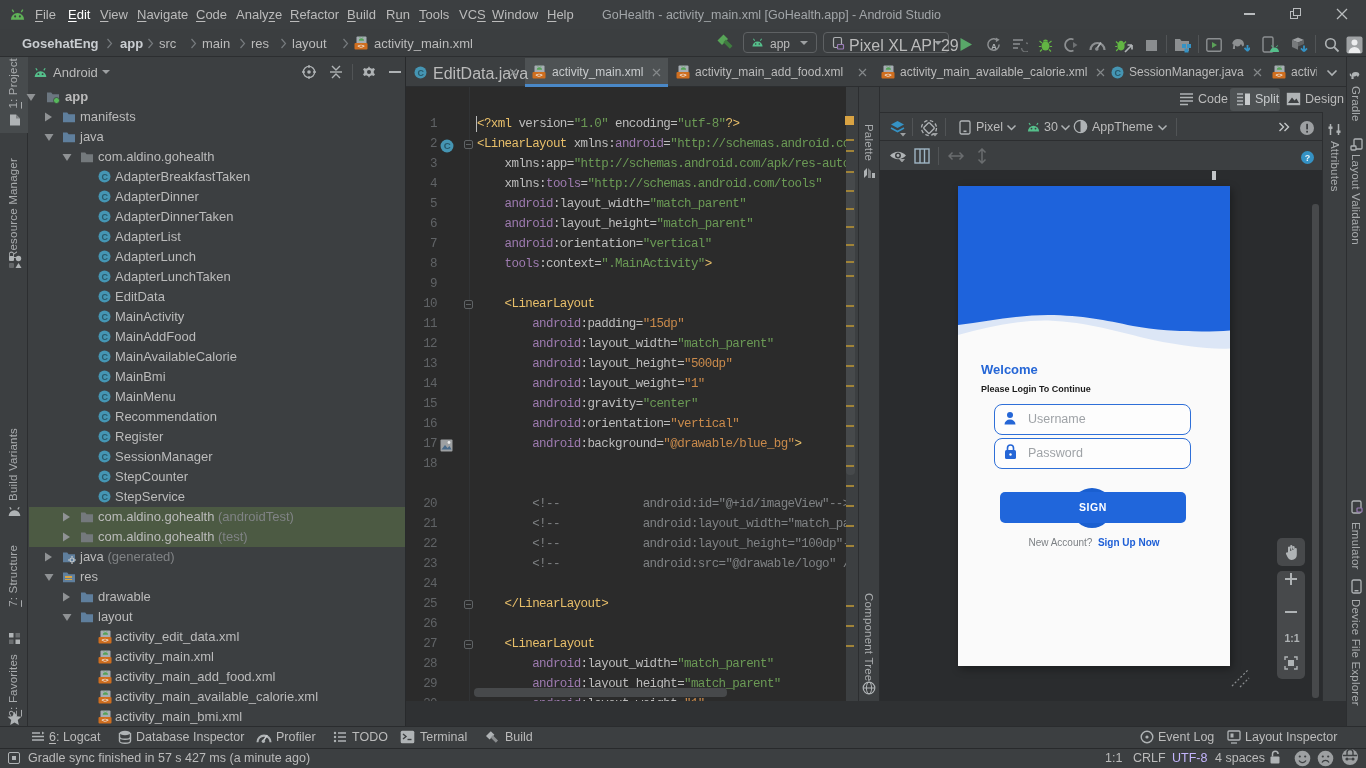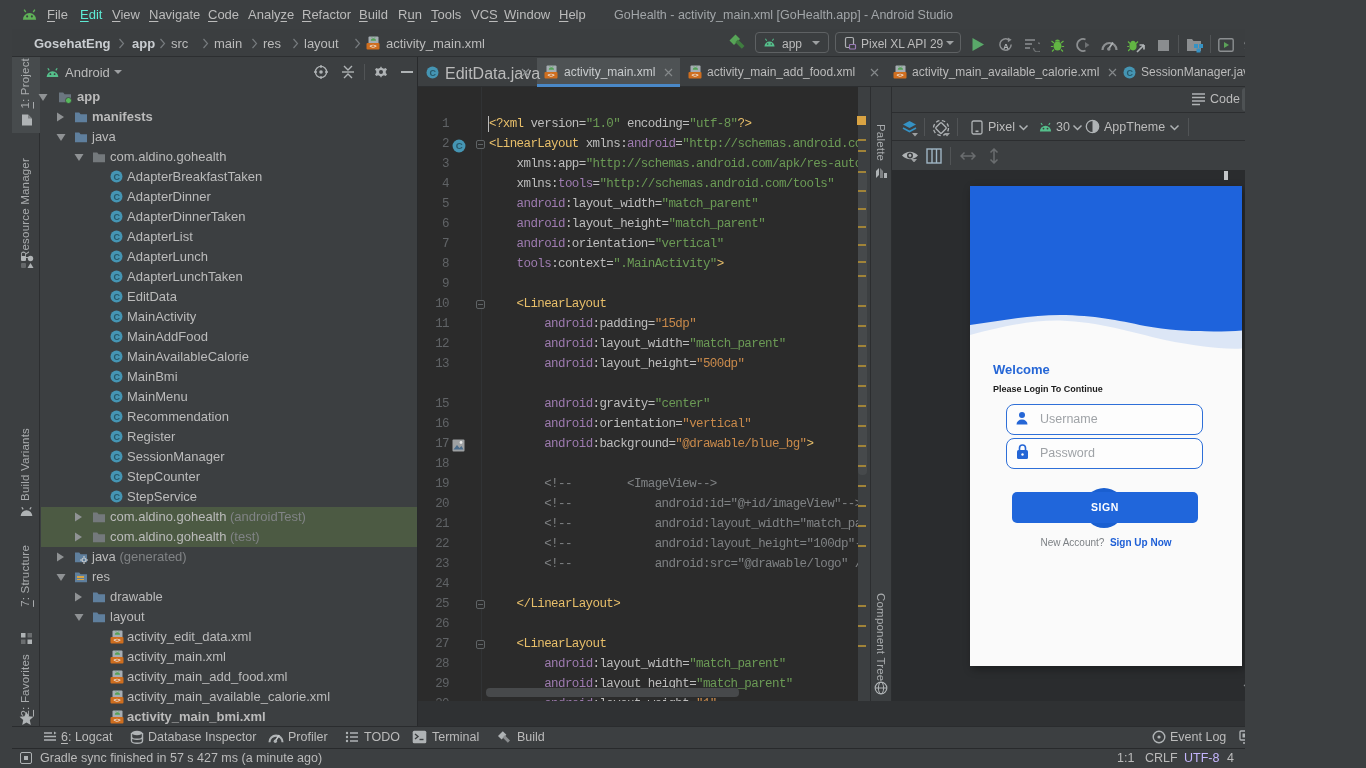--- a/index.html
+++ b/index.html
@@ -1,15 +1,15 @@
 <!DOCTYPE html>
 <html><head><meta charset="utf-8"><style>
 *{margin:0;padding:0;box-sizing:border-box}
 html,body{width:1366px;height:768px;overflow:hidden;background:#3C3F41}
-#root{position:absolute;left:12px;top:0;width:1233px;height:768px;background:#3C3F41;
+#root{position:absolute;left:0;top:0;width:1366px;height:768px;background:#3C3F41;
  font-family:"Liberation Sans",sans-serif;font-size:13px;color:#BBBBBB;overflow:hidden}
 .a{position:absolute}
 .mono{font-family:"Liberation Mono",monospace;font-size:12.5px;letter-spacing:-0.6px;line-height:20px;white-space:pre}
 .vtext{writing-mode:vertical-rl;white-space:nowrap;font-size:11.5px;color:#A9ACAE;letter-spacing:0.2px}
 .vl{writing-mode:vertical-rl;transform:rotate(180deg);white-space:nowrap;font-size:11.5px;color:#A9ACAE;letter-spacing:0.2px}
 u{text-decoration:underline;text-underline-offset:2px}
 .tag{color:#E8BF6A}.aw{color:#BDBDBD}.ns{color:#9E7BB0}.val{color:#6B9A55}.ov{color:#C98A4B}.cm{color:#7F8284}
 .crow{position:absolute;left:0;width:100%;height:20px}
 .ln{position:absolute;left:0;width:31px;text-align:right;color:#606366}
 .ct{position:absolute;left:71px}
@@ -20,21 +20,21 @@
 <div id="root">
 <div class="a" style="left:0;top:0;width:1366px;height:29px;background:#3C3F41"></div>
 <svg class="a" style="left:9px;top:7px" width="17" height="15" viewBox="0 0 18 15">
 <path d="M2 13 a7 7 0 0 1 14 0 z" fill="#5FB357"></path>
 <line x1="5" y1="5" x2="3.4" y2="2.4" stroke="#5FB357" stroke-width="1.4"></line>
 <line x1="13" y1="5" x2="14.6" y2="2.4" stroke="#5FB357" stroke-width="1.4"></line>
 <circle cx="6.5" cy="9.5" r="1.1" fill="#3C3F41"></circle>
       <circle cx="11.5" cy="9.5" r="1.1" fill="#3C3F41"></circle>
     </svg>
 <div class="a" style="left:35px;top:7px;font-size:13px;color:#BBBBBB"><u>F</u>ile</div>
-<div class="a" style="left:68px;top:7px;font-size:13px;color:#5eead4"><u>E</u>dit</div>
+<div class="a" style="left:68px;top:7px;font-size:13px;color:#ffffff"><u>E</u>dit</div>
 <div class="a" style="left:100px;top:7px;font-size:13px;color:#BBBBBB"><u>V</u>iew</div>
 <div class="a" style="left:137px;top:7px;font-size:13px;color:#BBBBBB"><u>N</u>avigate</div>
 <div class="a" style="left:196px;top:7px;font-size:13px;color:#BBBBBB"><u>C</u>ode</div>
 <div class="a" style="left:236px;top:7px;font-size:13px;color:#BBBBBB">Analy<u>z</u>e</div>
 <div class="a" style="left:290px;top:7px;font-size:13px;color:#BBBBBB"><u>R</u>efactor</div>
 <div class="a" style="left:347px;top:7px;font-size:13px;color:#BBBBBB"><u>B</u>uild</div>
 <div class="a" style="left:386px;top:7px;font-size:13px;color:#BBBBBB">R<u>u</u>n</div>
 <div class="a" style="left:419px;top:7px;font-size:13px;color:#BBBBBB"><u>T</u>ools</div>
 <div class="a" style="left:459px;top:7px;font-size:13px;color:#BBBBBB">VC<u>S</u></div>
 <div class="a" style="left:492px;top:7px;font-size:13px;color:#BBBBBB"><u>W</u>indow</div>
@@ -94,21 +94,21 @@
     </svg>
 <div class="a" style="left:770px;top:37px;color:#BBBBBB;font-size:12px">app</div>
 <svg class="a" style="left:799px;top:40px" width="10" height="6" viewBox="0 0 10 6">
       <path d="M1 1 L5 5 L9 1 z" fill="#9DA0A2"></path>
     </svg>
 <div class="a" style="left:823px;top:32px;width:126px;height:21px;border:1px solid #5E6163;border-radius:4px"></div>
 <svg class="a" style="left:831px;top:36px" width="14" height="14" viewBox="0 0 14 14">
 <rect x="2.5" y="1.5" width="8" height="10" rx="1.5" fill="none" stroke="#AEB1B3" stroke-width="1.2"></rect>
 <rect x="6.5" y="8.5" width="6" height="4.5" rx="0.8" fill="#3B3E40" stroke="#9B7CB8" stroke-width="1.2"></rect>
     </svg>
-<div class="a" style="left:849px;top:37px;color:#BBBBBB;font-size:12px">Pixel XL API 29</div>
+<div class="a" style="left:849px;top:37px;color:#BBBBBB;font-size:16px">Pixel XL API 29</div>
 <svg class="a" style="left:933px;top:40px" width="10" height="6" viewBox="0 0 10 6">
       <path d="M1 1 L5 5 L9 1 z" fill="#9DA0A2"></path>
     </svg>
 <svg class="a" style="left:959px;top:37px" width="14" height="15" viewBox="0 0 14 15">
       <path d="M1.5 1 L13 7.5 L1.5 14 z" fill="#59A869"></path>
     </svg>
 <svg class="a" style="left:986px;top:37px" width="16" height="15" viewBox="0 0 16 16">
 <path d="M13.5 8 a6 6 0 1 1 -3-5.2" fill="none" stroke="#8C8F91" stroke-width="1.6"></path>
 <path d="M10 0.5 L14 3 L10 5.5 z" fill="#8C8F91"></path>
 <text x="8" y="12.5" font-size="8" font-weight="bold" fill="#AFB3B5" text-anchor="middle">A</text>
@@ -242,21 +242,21 @@
 <path d="M1 2.5 h4.2 l1.4 1.8 H13 v8 H1 z" fill="#6B7680"></path>
       <circle cx="10.5" cy="10.5" r="3" fill="#57B95C" stroke="#3C3F41" stroke-width="0.8"></circle>
     </svg>
 <div class="trow" style="left:65px;top:87px;font-weight:bold">app</div>
 <svg class="a" style="left:44px;top:112px" width="9" height="10" viewBox="0 0 9 10">
       <path d="M1 0.5 L8 5 L1 9.5 z" fill="#8F9294"></path>
     </svg>
 <svg class="a" style="left:62px;top:110px" width="14" height="14" viewBox="0 0 14 14">
 <path d="M1 2.5 h4.2 l1.4 1.8 H13 v8 H1 z" fill="#5F7F9D"></path>
     </svg>
-<div class="trow" style="left:80px;top:107px;font-weight:bold">manifests</div>
+<div class="trow" style="left:80px;top:107px;font-weight:normal">manifests</div>
 <svg class="a" style="left:44px;top:133px" width="10" height="9" viewBox="0 0 10 9">
       <path d="M0.5 1 L9.5 1 L5 8 z" fill="#8F9294"></path>
     </svg>
 <svg class="a" style="left:62px;top:130px" width="14" height="14" viewBox="0 0 14 14">
 <path d="M1 2.5 h4.2 l1.4 1.8 H13 v8 H1 z" fill="#5F7F9D"></path>
     </svg>
 <div class="trow" style="left:80px;top:127px;font-weight:normal">java</div>
 <svg class="a" style="left:62px;top:153px" width="10" height="9" viewBox="0 0 10 9">
       <path d="M0.5 1 L9.5 1 L5 8 z" fill="#8F9294"></path>
     </svg>
@@ -436,21 +436,21 @@
     </svg>
 <div class="trow" style="left:115px;top:687px;font-weight:normal">activity_main_available_calorie.xml</div>
 <svg class="a" style="left:98px;top:710px" width="14" height="14" viewBox="0 0 14 14">
 <rect x="2.5" y="0.5" width="10" height="7.5" rx="1" fill="#A6ADB3"></rect>
 <path d="M4.8 4.8 a2.6 2.6 0 0 1 5.2 0 z" fill="#53A256"></path>
 <line x1="6" y1="1.6" x2="5.4" y2="0.7" stroke="#53A256" stroke-width="0.8"></line>
 <line x1="8.8" y1="1.6" x2="9.4" y2="0.7" stroke="#53A25E" stroke-width="0.8"></line>
 <rect x="0.5" y="7" width="13" height="6.5" rx="1" fill="#CF6E1F"></rect>
 <text x="7" y="12.4" font-size="6" font-weight="bold" fill="#F3F3F3" text-anchor="middle" font-family="Liberation Mono,monospace">&lt;&gt;</text>
     </svg>
-<div class="trow" style="left:115px;top:707px;font-weight:bold">activity_main_bmi.xml</div>
+<div class="trow" style="left:115px;top:707px;font-weight:normal">activity_main_bmi.xml</div>
 <div class="a" style="left:406px;top:57px;width:940px;height:30px;background:#3C3F41;border-bottom:1px solid #2C2E30"></div>
 <div class="a" style="left:525px;top:58px;width:143px;height:26px;background:#4E5254"></div>
 <div class="a" style="left:525px;top:84px;width:143px;height:3px;background:#4A88C7"></div>
 <svg class="a" style="left:414px;top:66px" width="13" height="13" viewBox="0 0 13 13">
 <circle cx="6.5" cy="6.5" r="6" fill="#4595B3"></circle>
 <text x="6.7" y="9.6" font-size="9" font-weight="bold" fill="#27586A" text-anchor="middle" font-family="Liberation Sans,sans-serif">C</text>
     </svg>
 <div class="a" style="left:433px;top:65px;font-size:16px">EditData.java</div>
 <svg class="a" style="left:509px;top:68px" width="9" height="9" viewBox="0 0 9 9">
       <path d="M1 1 L8 8 M8 1 L1 8" stroke="#84888A" stroke-width="1.2"></path>
@@ -519,25 +519,25 @@
       <div class="crow mono" style="top:87px"><span class="ln">4</span><span class="ct">    <span class="aw">xmlns:</span><span class="ns">tools</span><span class="aw">=</span><span class="val">"http://schemas.android.com/tools"</span></span></div>
       <div class="crow mono" style="top:107px"><span class="ln">5</span><span class="ct">    <span class="ns">android</span><span class="aw">:layout_width=</span><span class="val">"match_parent"</span></span></div>
       <div class="crow mono" style="top:127px"><span class="ln">6</span><span class="ct">    <span class="ns">android</span><span class="aw">:layout_height=</span><span class="val">"match_parent"</span></span></div>
       <div class="crow mono" style="top:147px"><span class="ln">7</span><span class="ct">    <span class="ns">android</span><span class="aw">:orientation=</span><span class="val">"vertical"</span></span></div>
       <div class="crow mono" style="top:167px"><span class="ln">8</span><span class="ct">    <span class="ns">tools</span><span class="aw">:context=</span><span class="val">".MainActivity"</span><span class="tag">&gt;</span></span></div>
       <div class="crow mono" style="top:187px"><span class="ln">9</span><span class="ct"></span></div>
       <div class="crow mono" style="top:207px"><span class="ln">10</span><span class="ct">    <span class="tag">&lt;LinearLayout</span></span></div>
       <div class="crow mono" style="top:227px"><span class="ln">11</span><span class="ct">        <span class="ns">android</span><span class="aw">:padding=</span><span class="ov">"15dp"</span></span></div>
       <div class="crow mono" style="top:247px"><span class="ln">12</span><span class="ct">        <span class="ns">android</span><span class="aw">:layout_width=</span><span class="val">"match_parent"</span></span></div>
       <div class="crow mono" style="top:267px"><span class="ln">13</span><span class="ct">        <span class="ns">android</span><span class="aw">:layout_height=</span><span class="ov">"500dp"</span></span></div>
+      <div class="crow mono" style="top:287px"><span class="ln">14</span><span class="ct">        <span class="ns">android</span><span class="aw">:layout_weight=</span><span class="ov">"1"</span></span></div>
       <div class="crow mono" style="top:307px"><span class="ln">15</span><span class="ct">        <span class="ns">android</span><span class="aw">:gravity=</span><span class="val">"center"</span></span></div>
       <div class="crow mono" style="top:327px"><span class="ln">16</span><span class="ct">        <span class="ns">android</span><span class="aw">:orientation=</span><span class="ov">"vertical"</span></span></div>
       <div class="crow mono" style="top:347px"><span class="ln">17</span><span class="ct">        <span class="ns">android</span><span class="aw">:background=</span><span class="ov">"@drawable/blue_bg"</span><span class="tag">&gt;</span></span></div>
       <div class="crow mono" style="top:367px"><span class="ln">18</span><span class="ct"></span></div>
-      <div class="crow mono" style="top:387px"><span class="ln">19</span><span class="ct">        <span class="cm">&lt;!--        &lt;ImageView--&gt;</span></span></div>
       <div class="crow mono" style="top:407px"><span class="ln">20</span><span class="ct">        <span class="cm">&lt;!--            android:id="@+id/imageView"--&gt;</span></span></div>
       <div class="crow mono" style="top:427px"><span class="ln">21</span><span class="ct">        <span class="cm">&lt;!--            android:layout_width="match_parent"--&gt;</span></span></div>
       <div class="crow mono" style="top:447px"><span class="ln">22</span><span class="ct">        <span class="cm">&lt;!--            android:layout_height="100dp"--&gt;</span></span></div>
       <div class="crow mono" style="top:467px"><span class="ln">23</span><span class="ct">        <span class="cm">&lt;!--            android:src="@drawable/logo" /&gt;--&gt;</span></span></div>
       <div class="crow mono" style="top:487px"><span class="ln">24</span><span class="ct"></span></div>
       <div class="crow mono" style="top:507px"><span class="ln">25</span><span class="ct">    <span class="tag">&lt;/LinearLayout&gt;</span></span></div>
       <div class="crow mono" style="top:527px"><span class="ln">26</span><span class="ct"></span></div>
       <div class="crow mono" style="top:547px"><span class="ln">27</span><span class="ct">    <span class="tag">&lt;LinearLayout</span></span></div>
       <div class="crow mono" style="top:567px"><span class="ln">28</span><span class="ct">        <span class="ns">android</span><span class="aw">:layout_width=</span><span class="val">"match_parent"</span></span></div>
       <div class="crow mono" style="top:587px"><span class="ln">29</span><span class="ct">        <span class="ns">android</span><span class="aw">:layout_height=</span><span class="val">"match_parent"</span></span></div>

